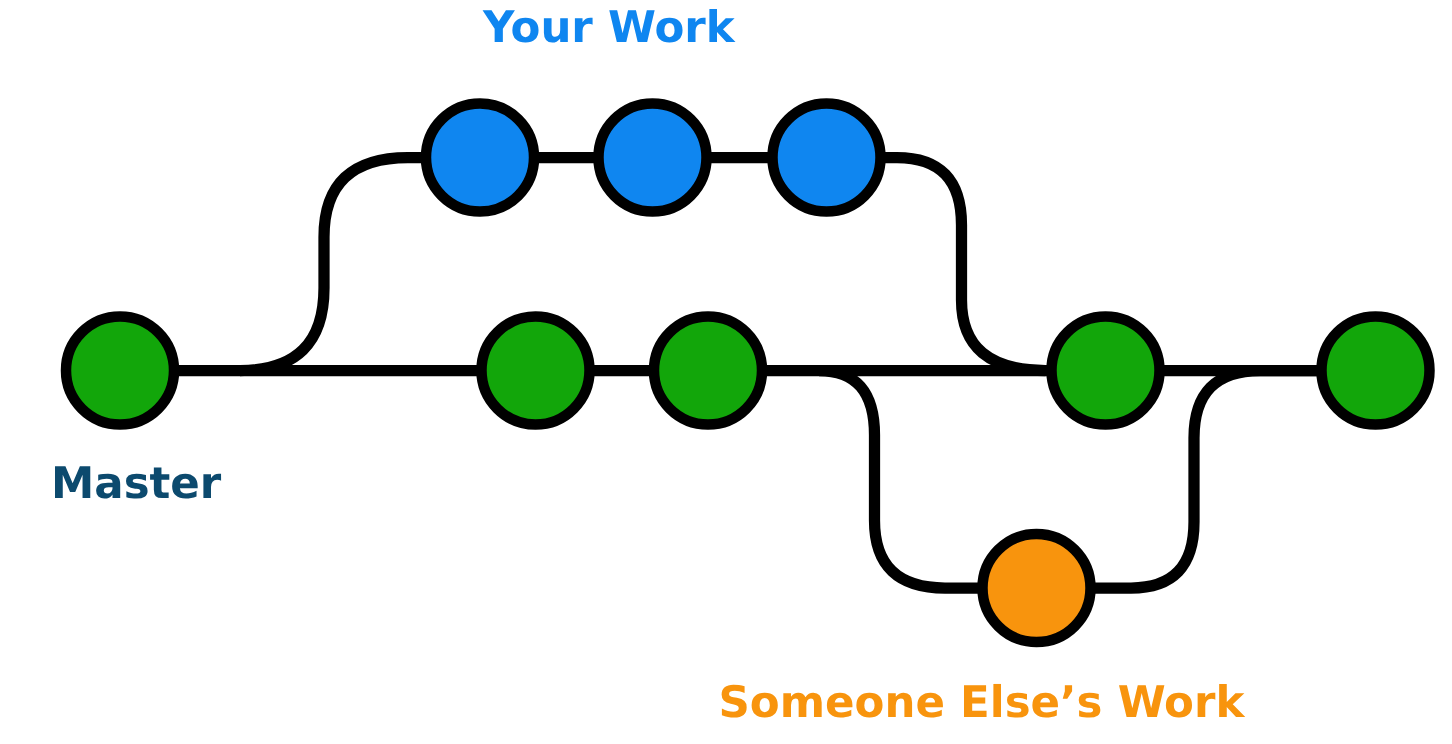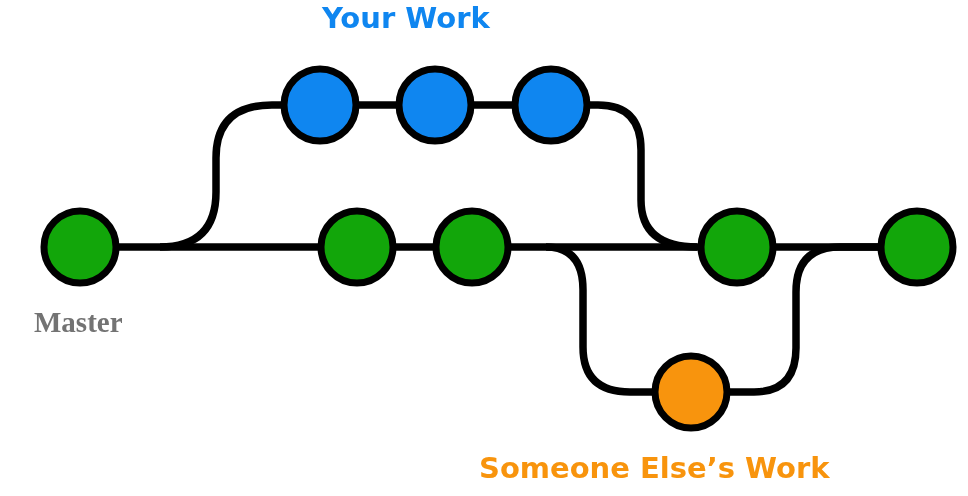--- a/index.html
+++ b/index.html
@@ -47,16 +47,16 @@
       <circle cx="737" cy="247" r="36" fill="#12a60a" stroke="#000000" stroke-width="7"></circle>
       <circle cx="917" cy="247" r="36" fill="#12a60a" stroke="#000000" stroke-width="7"></circle>
       <circle cx="320" cy="105" r="36" fill="#0f86f0" stroke="#000000" stroke-width="7"></circle>
       <circle cx="435" cy="105" r="36" fill="#0f86f0" stroke="#000000" stroke-width="7"></circle>
       <circle cx="551" cy="105" r="36" fill="#0f86f0" stroke="#000000" stroke-width="7"></circle>
       <circle cx="691" cy="392" r="36" fill="#f8940d" stroke="#000000" stroke-width="7"></circle>
     </svg>
 
   <div class="label label-your-work" style="color: rgb(15, 134, 240);">Your Work</div>
 
-  <div class="label label-master" style="color: #737373; font-family: Liberation Serif, serif;">Master</div>
+  <div class="label label-master" style="color: #0c4a6e;">Master</div>
 
   <div class="label label-someone" style="color: rgb(248, 148, 13);">Someone Else’s Work</div>
 </div>
 
 </body></html>

